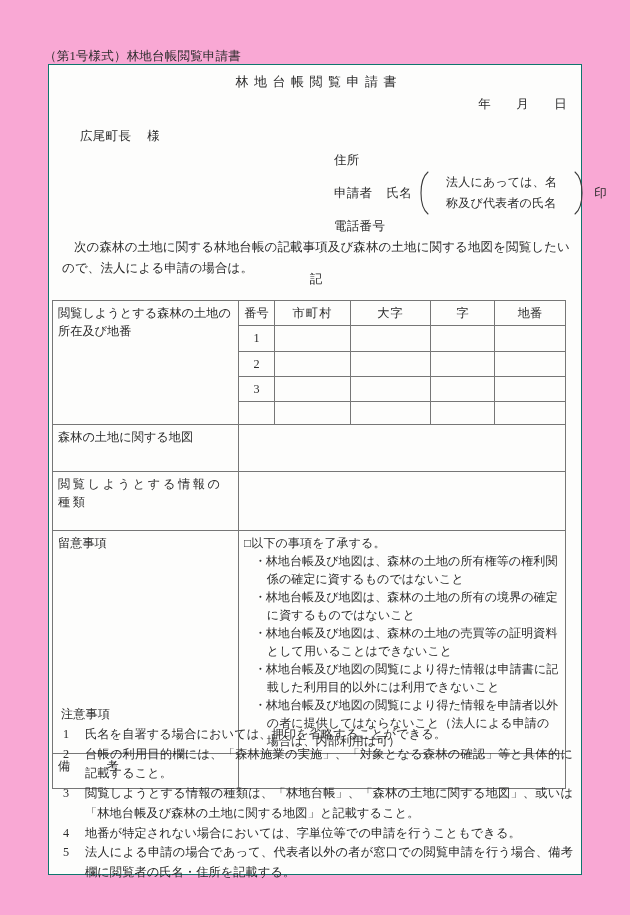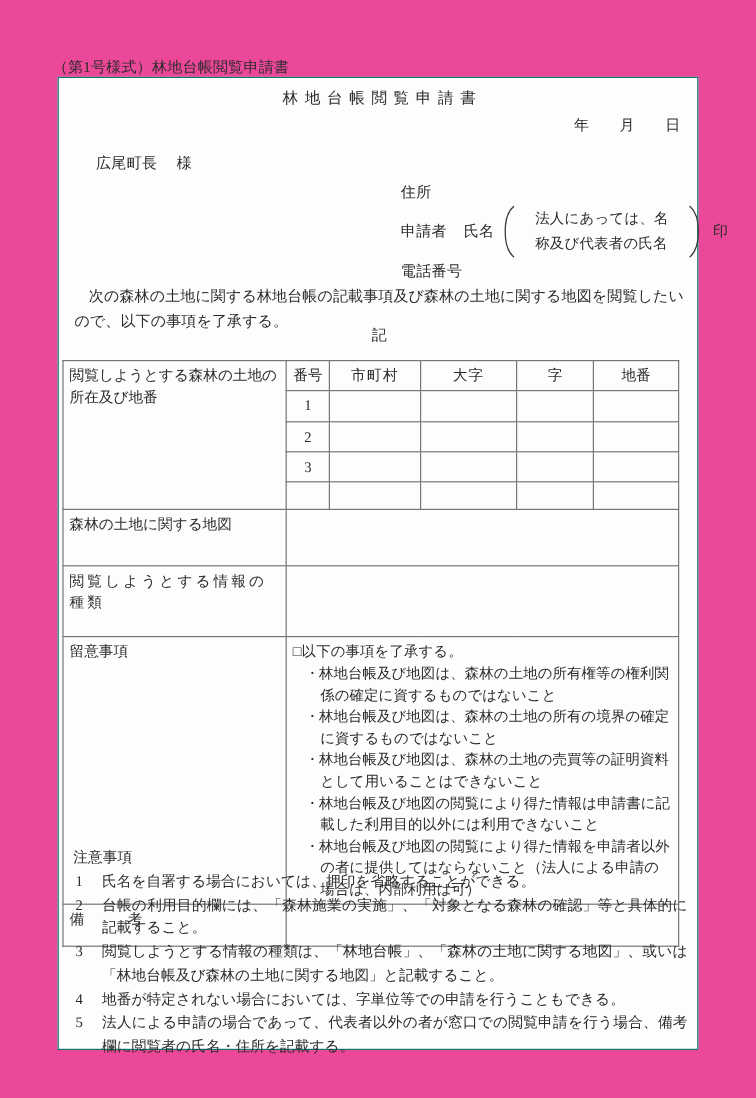--- a/index.html
+++ b/index.html
@@ -10,21 +10,21 @@
   body {
     font-family: "Liberation Serif", "DejaVu Serif", serif;
     color: #2b2b2b;
     -webkit-font-smoothing: antialiased;
   }
   #page {
     position: relative;
     width: 630px;
     height: 915px;
     overflow: hidden;
-    background: #ec4899;
+    background: #f9a8d4;
   }
 
   
   .form-code {
     position: absolute;
     left: 44px;
     top: 48px;
     font-size: 12.5px;
     letter-spacing: 0.2px;
     white-space: nowrap;
@@ -261,21 +261,21 @@
           </span>
         </span>
         <span class="seal">印</span>
       </div>
       <div class="app-row">
         <span class="app-label">電話番号</span>
       </div>
     </div>
 
     <div class="lead">
-      <span class="indent"></span><span>次の森林の土地に関する林地台帳の記載事項及び森林の土地に関する地図を閲覧したいので、</span><span>以下の事項を了承する。</span>
+      <span class="indent"></span><span>次の森林の土地に関する林地台帳の記載事項及び森林の土地に関する地図を閲覧したいので、</span><span>法人による申請の場合は。</span>
     </div>
     <div class="ki">記</div>
 
     <table class="main">
       <colgroup>
         <col class="c-head">
           <col class="c-no">
           <col class="c-shi">
           <col class="c-ooaza">
           <col class="c-aza">

